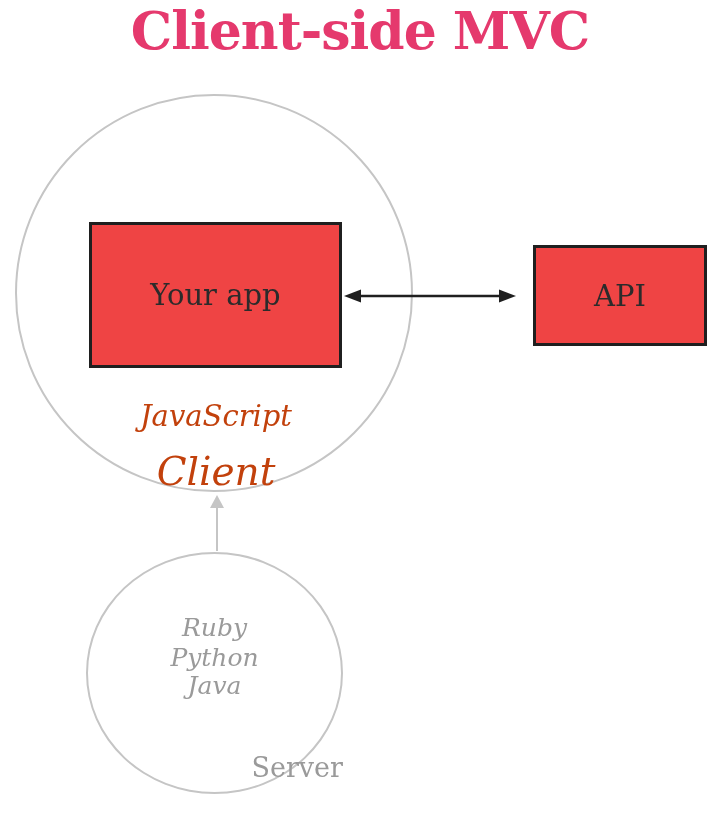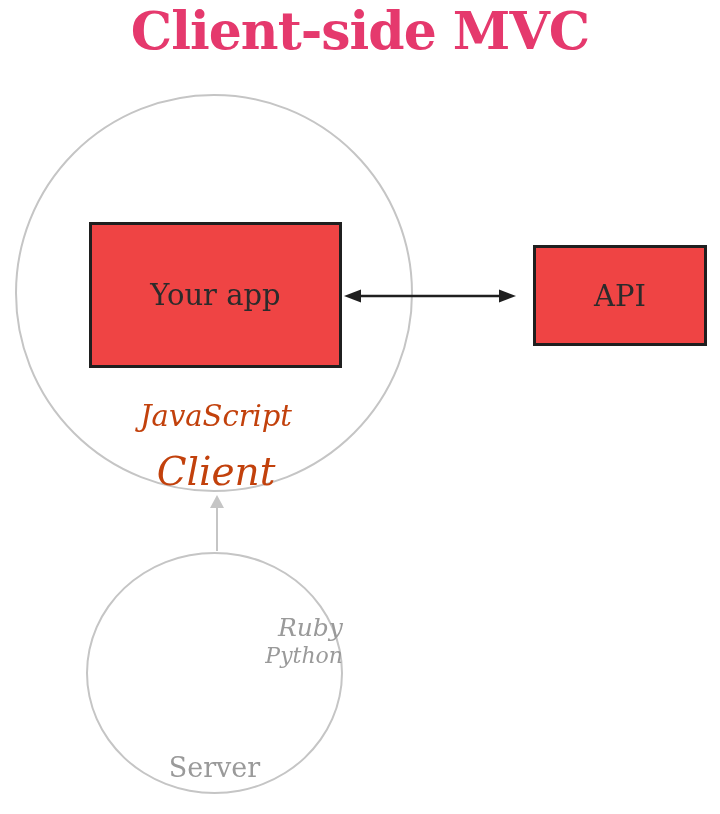--- a/index.html
+++ b/index.html
@@ -91,26 +91,26 @@
   .js-label     { top: 399px; font-size: 29px; }
   .client-label { top: 449px; font-size: 39px; font-style: italic; }
 
   .server-text {
     position: absolute;
     left: 86px;
     width: 257px;
     text-align: center;
     color: #9a9a9a;
   }
-  .server-text.italic { font-style: italic; text-align: right; }
+  .server-text.italic { font-style: italic; }
   .lang-0 { top: 613px; font-size: 25px; }
-  .lang-1 { top: 643px; font-size: 22px; }
+  .lang-1 { top: 643px; font-size: 25px; }
   .lang-2 { top: 671px; font-size: 25px; }
   .lang-3 { top: 699px; font-size: 25px; }
-  .server-label { top: 752px; font-size: 27px; }
+  .server-label { top: 752px; font-size: 27px; text-align: right; }
 
   
   .arrows {
     position: absolute;
     left: 0;
     top: 0;
     width: 720px;
     height: 814px;
     pointer-events: none;
   }
@@ -133,20 +133,21 @@
   <div class="muted-label client-label">Client</div>
 
   <div class="node-box api-box">
     <span>API</span>
   </div>
 
   <div class="small-circle"></div>
 
   <div class="server-text italic lang-0">Ruby</div>
   <div class="server-text italic lang-1">Python</div>
+  <div class="server-text italic lang-2">Java</div>
   <div class="server-text server-label">Server</div>
 
   <svg class="arrows" viewBox="0 0 720 814" xmlns="http://www.w3.org/2000/svg">
 
     <g>
       <line x1="358" y1="296" x2="502" y2="296" stroke="#1f1f1f" stroke-width="2.6"></line>
       <polygon points="344,296 361,289.5 361,302.5" fill="#1f1f1f"></polygon>
       <polygon points="516,296 499,289.5 499,302.5" fill="#1f1f1f"></polygon>
     </g>
 

